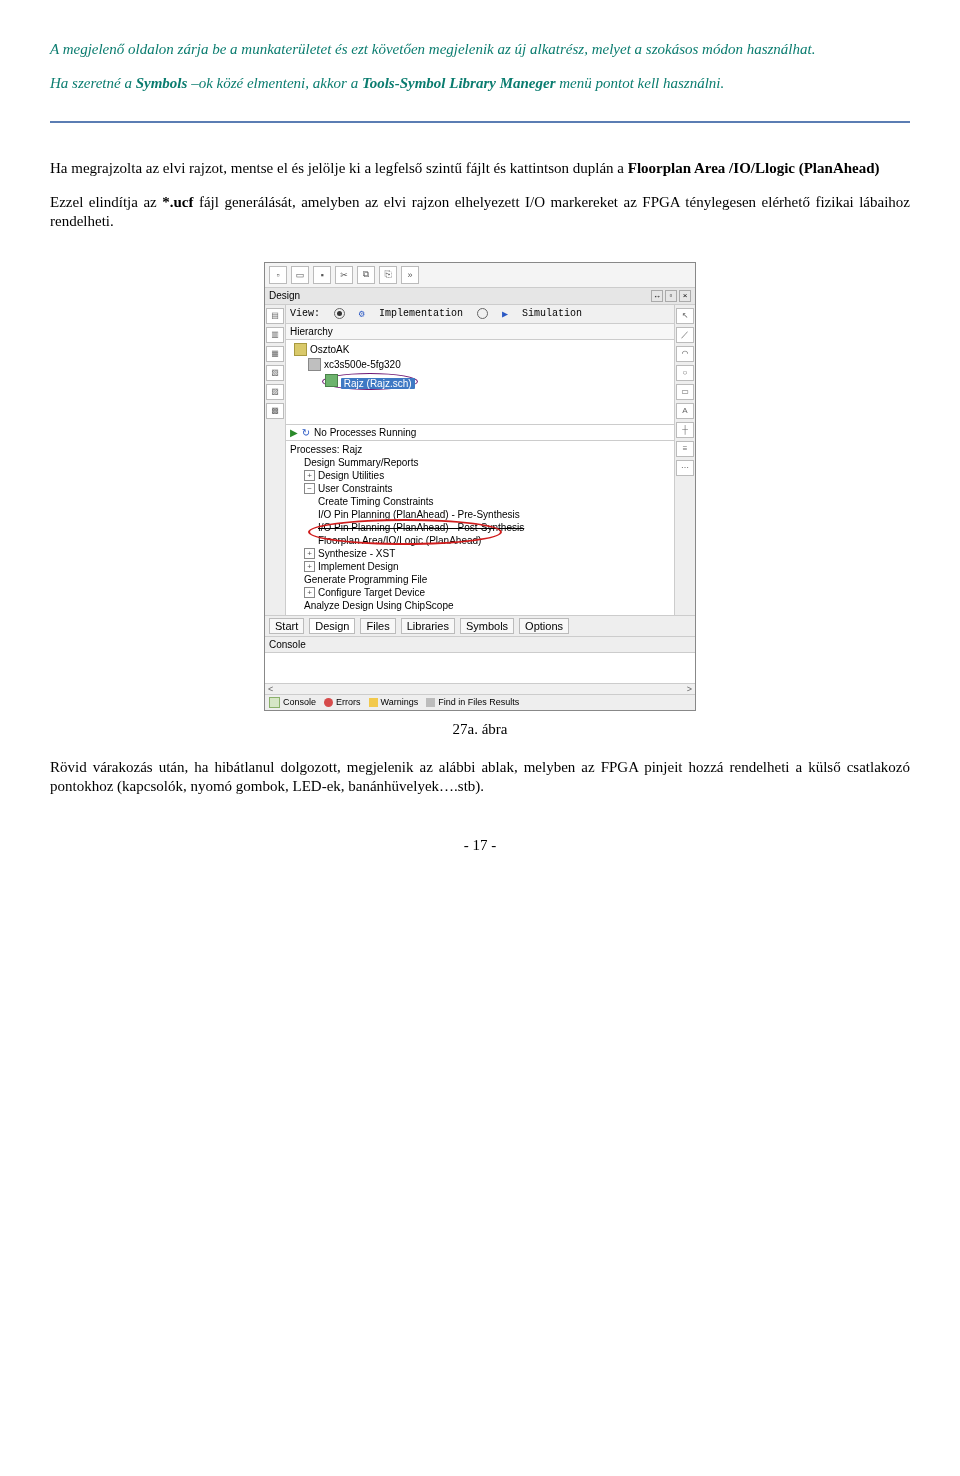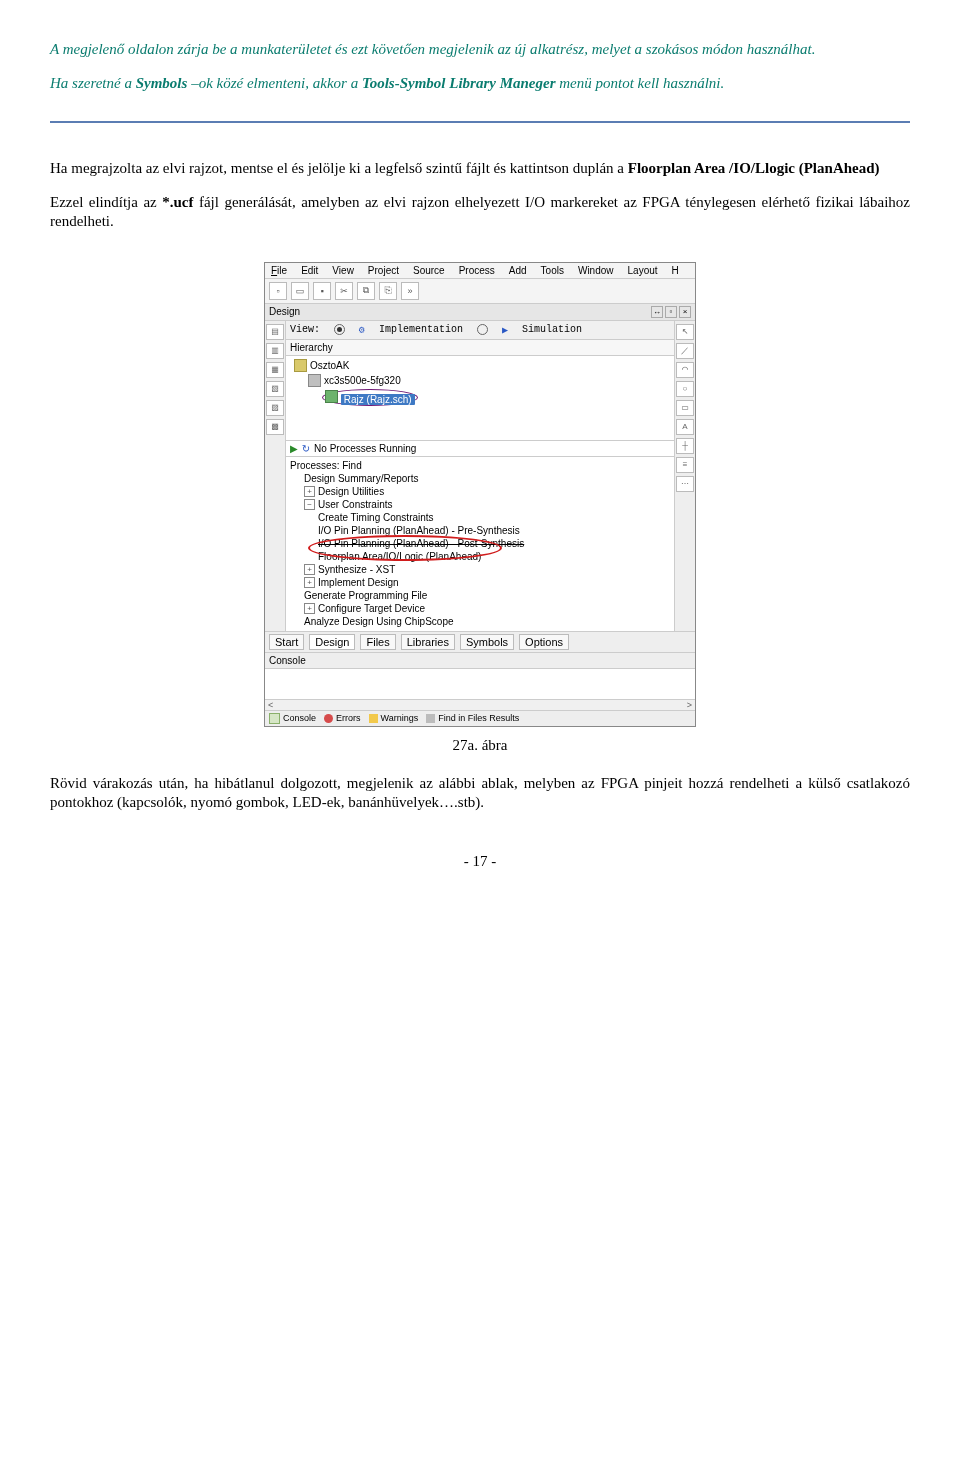--- a/index.html
+++ b/index.html
@@ -217,33 +217,20 @@
 <p class="para-normal">
   <span>Ha megrajzolta az elvi rajzot, mentse el és jelölje ki a legfelső szintű fájlt és kattintson duplán a </span><span class="bold">Floorplan Area /IO/Llogic  (PlanAhead)</span>
 </p>
 <p class="para-normal">
   <span>Ezzel elindítja az  </span><span class="bold">*.ucf</span><span>  fájl generálását, amelyben az elvi rajzon elhelyezett I/O markereket az FPGA ténylegesen elérhető fizikai lábaihoz rendelheti.</span>
 </p>
 
 <div class="figure-wrap">
   <div class="figure">
 
-    <div class="menubar">
-      <span><u>F</u>ile</span>
-      <span>Edit</span>
-      <span>View</span>
-      <span>Project</span>
-      <span>Source</span>
-      <span>Process</span>
-      <span>Add</span>
-      <span>Tools</span>
-      <span>Window</span>
-      <span>Layout</span>
-      <span>H</span>
-    </div>
 
     <div class="toolbar">
       <div class="tb-btn">▫</div>
       <div class="tb-btn">▭</div>
       <div class="tb-btn">▪</div>
       <div class="tb-btn">✂</div>
       <div class="tb-btn">⧉</div>
       <div class="tb-btn">⎘</div>
       <div class="tb-btn">»</div>
     </div>
@@ -300,21 +287,21 @@
           </div>
         </div>
 
         <div class="proc-area">
           <div class="proc-status">
             <span class="play">▶</span>
             <span class="cyc">↻</span>
             <span>No Processes Running</span>
           </div>
           <div class="proc-list">
-            <div class="proc-head">Processes: Find</div>
+            <div class="proc-head">Processes: Rajz</div>
 
             <div class="proc-item">
                 <span>Design Summary/Reports</span>
               </div>
             <div class="proc-item">
                 <span class="plus">+</span>
                 <span>Design Utilities</span>
               </div>
             <div class="proc-item">
                 <span class="plus">−</span>

